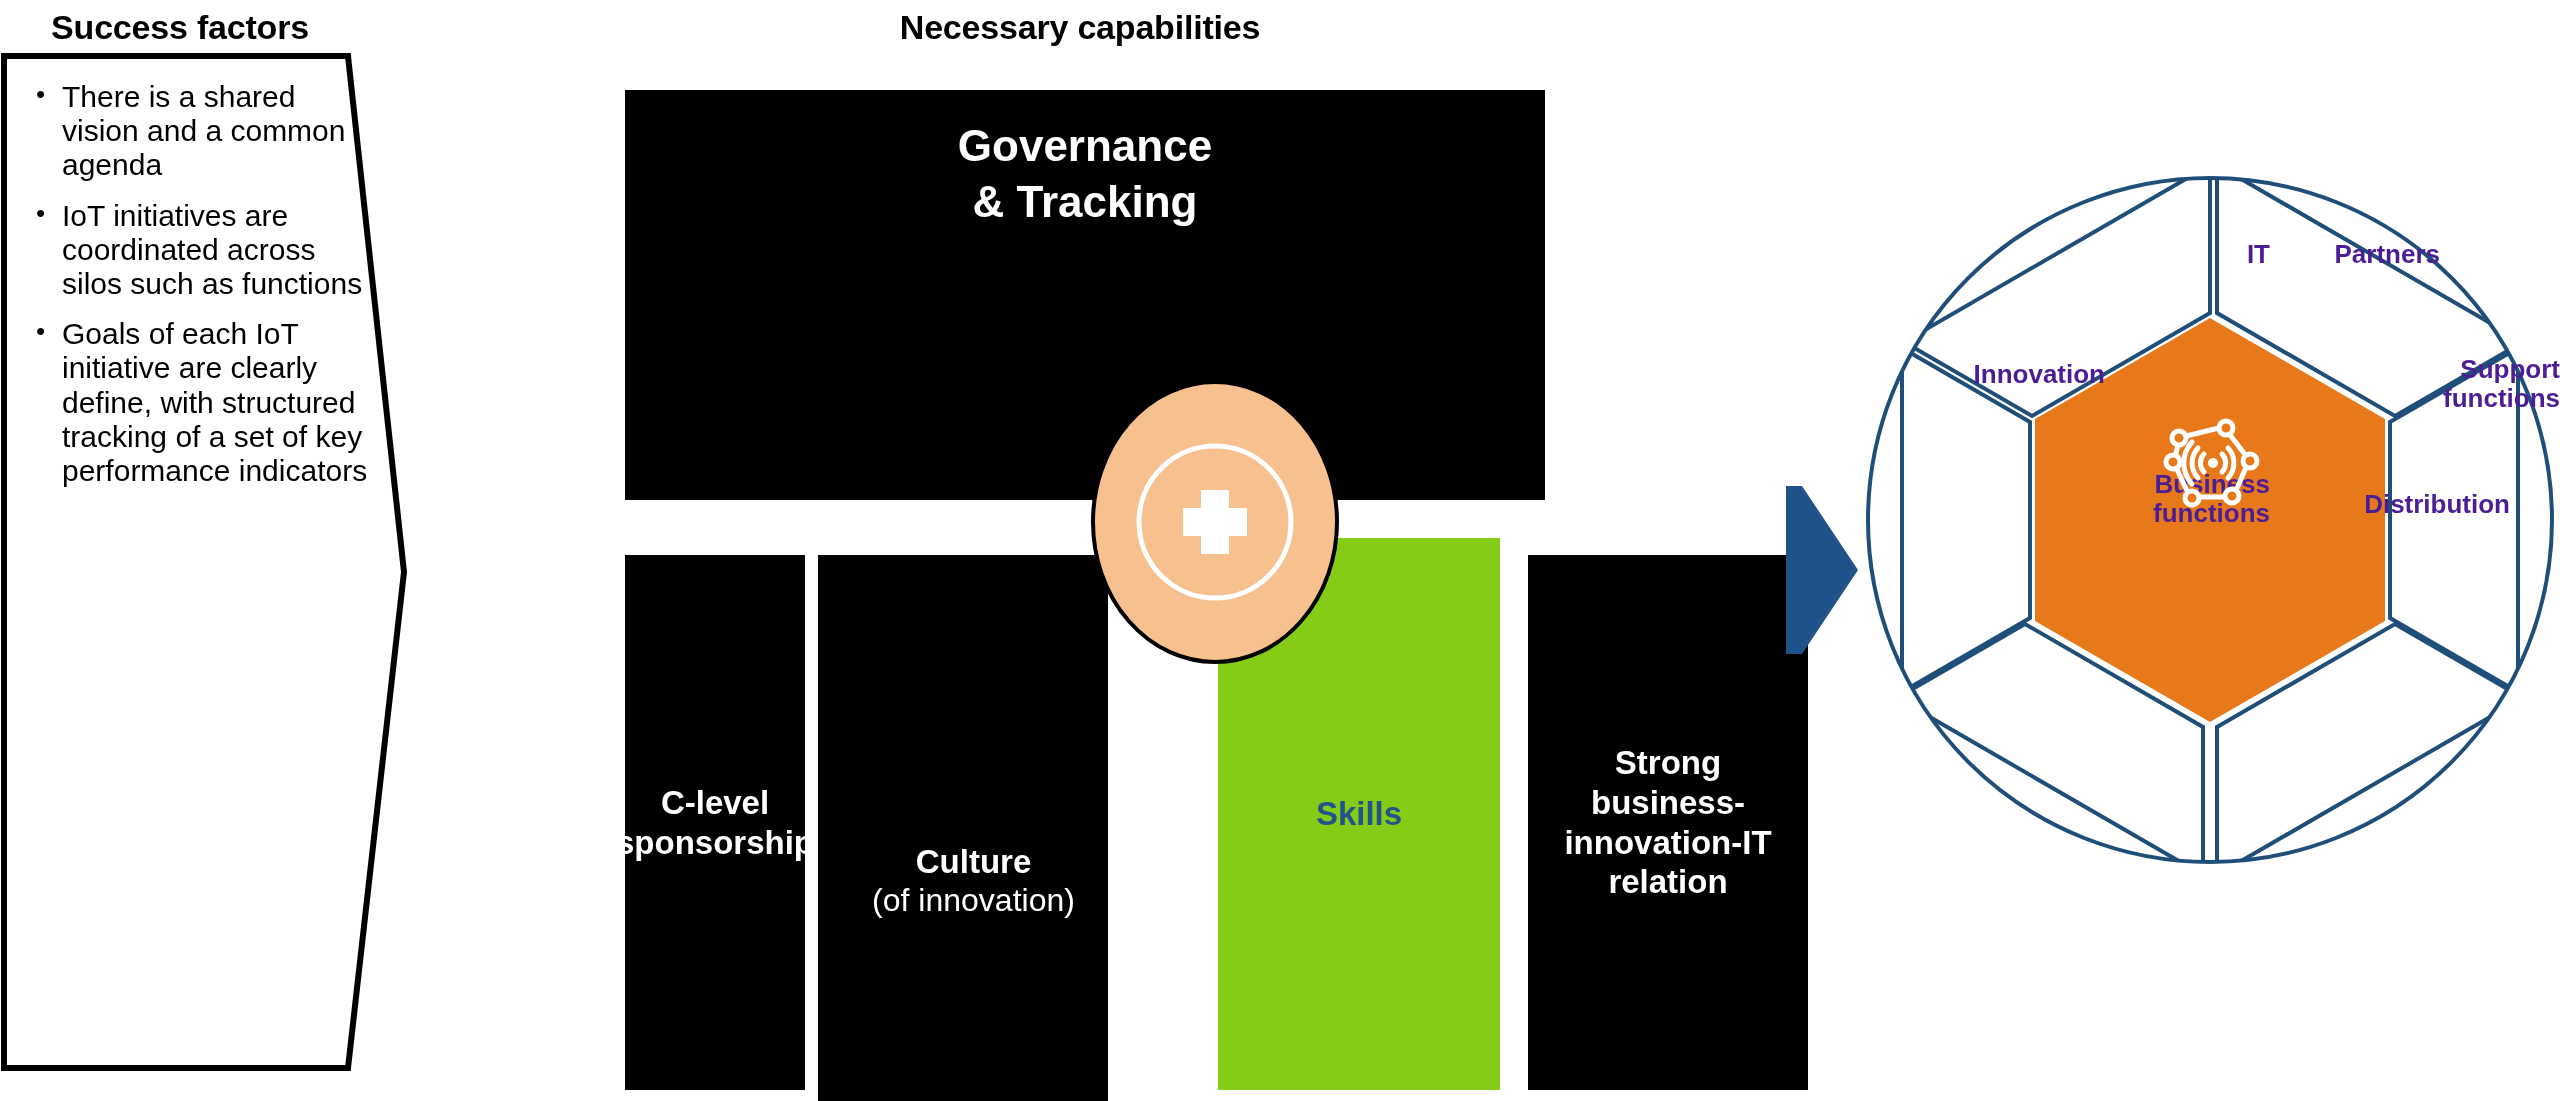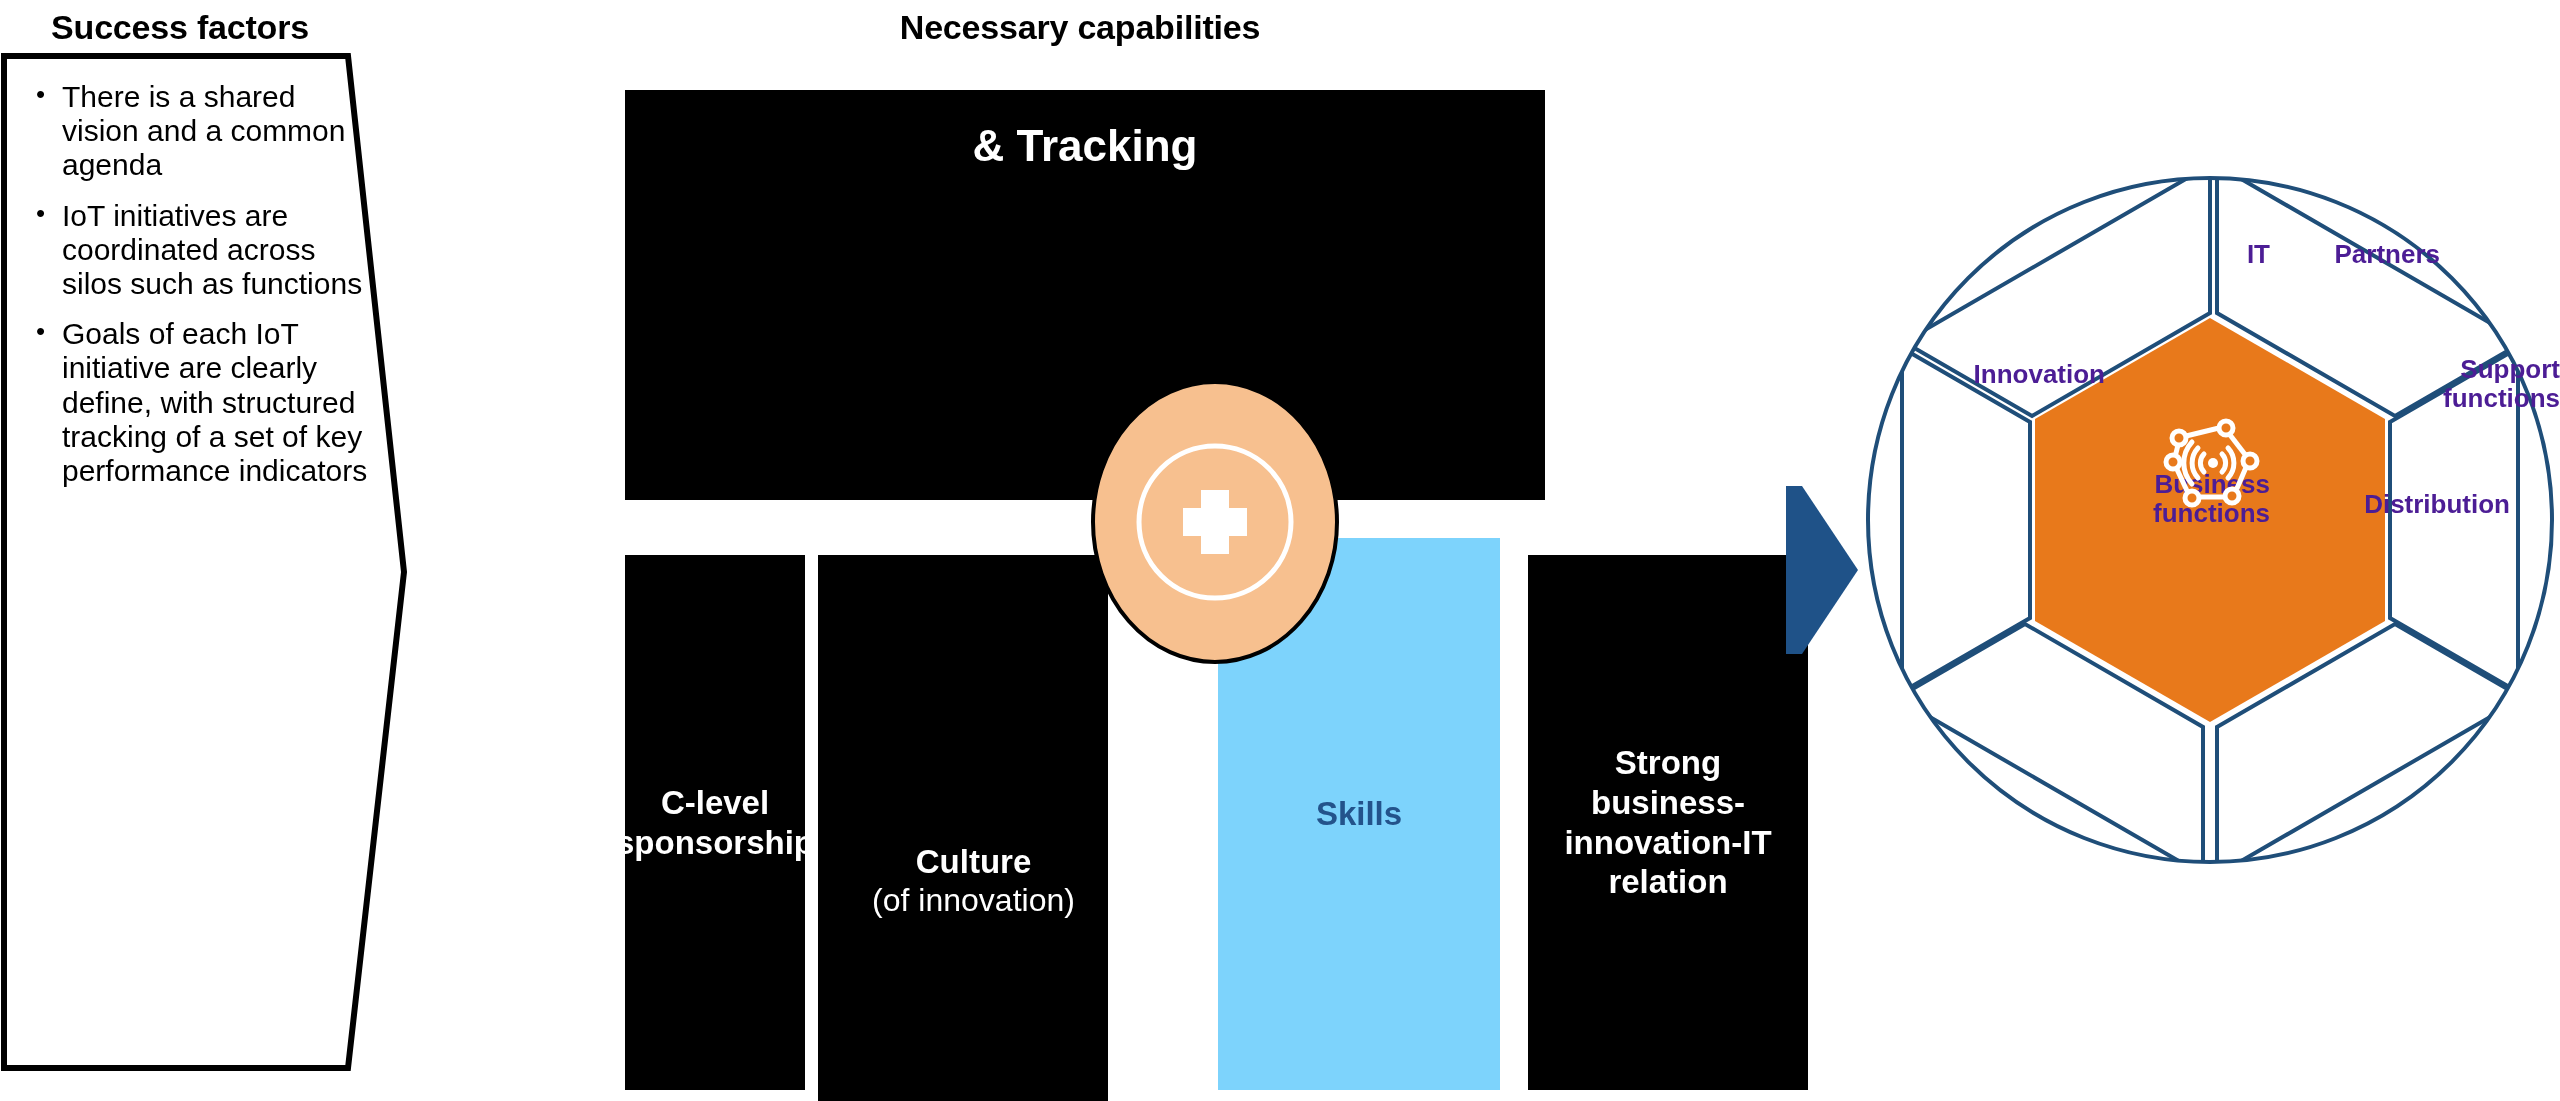--- a/index.html
+++ b/index.html
@@ -97,21 +97,21 @@
     width: 180px; height: 535px;
   }
   #box-culture {
     left: 818px; top: 555px;
     width: 290px; height: 651px; padding-left: 21px;
   }
   #box-skills {
     position: absolute;
     left: 1218px; top: 538px;
     width: 282px; height: 552px;
-    background: #7dd3fc;
+    background: #84cc16;
     display: flex;
     align-items: center;
     justify-content: center;
     text-align: center;
     box-sizing: border-box;
   }
   #box-strong {
     left: 1528px; top: 555px;
     width: 280px; height: 535px;
   }
@@ -193,20 +193,21 @@
 
   <ul id="bullet-list">
     <li>There is a shared vision and a common agenda</li>
     <li>IoT initiatives are coordinated across silos such as functions</li>
     <li>Goals of each IoT initiative are clearly define, with structured tracking of a set of key performance indicators</li>
   </ul>
 </div>
 
 <div id="box-governance" class="blk">
   <div class="gov-text">
+    <div>Governance</div>
     <div>&amp; Tracking</div>
   </div>
 </div>
 
 <div id="box-clevel" class="blk">
   <div class="cap-title">
     <div>C-level</div>
     <div>sponsorship</div>
   </div>
 </div>

